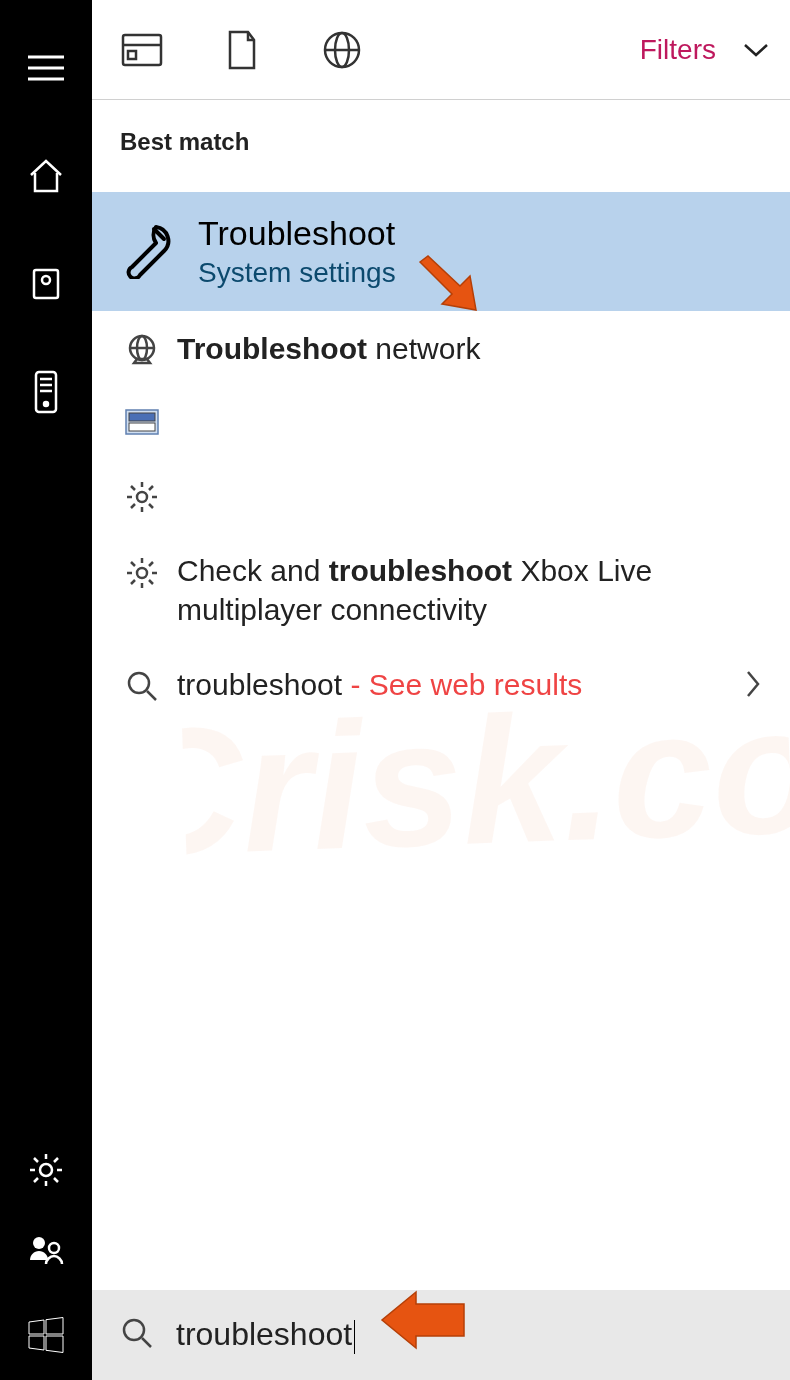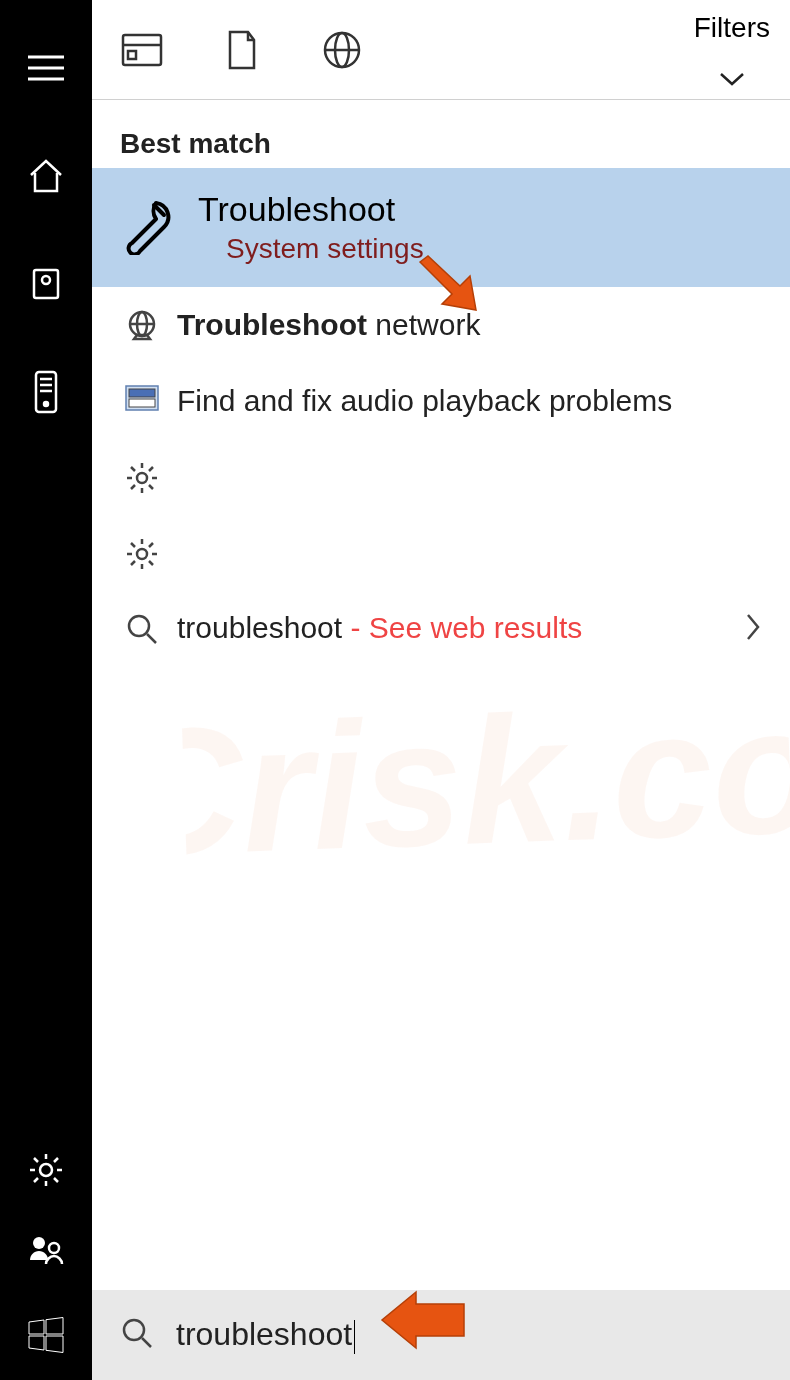--- a/index.html
+++ b/index.html
@@ -40,43 +40,43 @@
   }
   .tab-btn {
     width:100px; height:100px;
     display:flex; align-items:center; justify-content:center;
     cursor:default;
   }
   .tab-btn svg { stroke:#333; fill:none; }
   .filters {
     margin-left:auto; margin-right:20px;
     display:flex; align-items:center; gap:26px;
-    font-size:28px; color:#000000; cursor:default;flex-direction:column;
+    font-size:28px; color:#be185d; cursor:default;
   }
   .filters svg { stroke:#222; fill:none; }
 
   .results {
     position:absolute; left:92px; top:100px; right:0; bottom:90px;
     overflow:hidden;
     background:#fff;
   }
   .section-header {
-    font-weight:600; font-size:28px; color:#222;
-    padding:28px 0 8px 28px;
+    font-weight:600; font-size:24px; color:#222;
+    padding:28px 0 36px 28px;
   }
   .best-match {
     background:#b8d2ec;
     display:flex; align-items:center; gap:22px;
     padding:22px 26px;
     cursor:default;
     position:relative;
   }
   .best-match .icon svg { stroke:#000; fill:none; }
   .best-match .title { font-size:34px; font-weight:500; color:#000; }
-  .best-match .subtitle { font-size:28px; color:#7f1d1d; margin-top:4px;margin-left:28px; }
+  .best-match .subtitle { font-size:28px; color:#0c4a6e; margin-top:4px; }
 
   .item {
     display:flex; align-items:flex-start; gap:11px;
     padding:18px 28px 18px 26px;
     cursor:default; font-size:30px; color:#222;
   }
   .item .iconwrap { width:48px; display:flex; justify-content:center; padding-top:4px; }
   .item .label { flex:1; line-height:1.3; }
   .item .label b { font-weight:700; }
   .item svg { stroke:#444; fill:none; }
@@ -237,39 +237,39 @@
   </div>
 
   <div class="item">
     <div class="iconwrap">
       <svg width="34" height="30" viewBox="0 0 34 30">
           <rect x="1" y="1" width="32" height="24" fill="#d0dff2" stroke="#6080b0" stroke-width="1.5"></rect>
           <rect x="4" y="4" width="26" height="8" fill="#4a6fb5"></rect>
           <rect x="4" y="14" width="26" height="8" fill="#fff"></rect>
         </svg>
     </div>
-    <div class="label"><span>Find and fix audio playback problems</span></div>
   </div>
 
   <div class="item">
     <div class="iconwrap">
       <svg width="36" height="36" viewBox="0 0 36 36" stroke-width="2.5">
           <circle cx="18" cy="18" r="5"></circle>
           <path d="M18 3v5M18 28v5M3 18h5M28 18h5M7 7l4 4M25 25l4 4M29 7l-4 4M11 25l-4 4"></path>
         </svg>
     </div>
   </div>
 
   <div class="item">
     <div class="iconwrap">
       <svg width="36" height="36" viewBox="0 0 36 36" stroke-width="2.5">
           <circle cx="18" cy="18" r="5"></circle>
           <path d="M18 3v5M18 28v5M3 18h5M28 18h5M7 7l4 4M25 25l4 4M29 7l-4 4M11 25l-4 4"></path>
         </svg>
     </div>
+    <div class="label"><span>Check and </span><b>troubleshoot</b><span> Xbox Live multiplayer connectivity</span></div>
   </div>
 
 
   <div class="item">
     <div class="iconwrap">
       <svg width="34" height="34" viewBox="0 0 34 34" stroke-width="2.5">
           <circle cx="14" cy="14" r="10"></circle>
           <line x1="22" y1="22" x2="31" y2="31"></line>
         </svg>
     </div>

